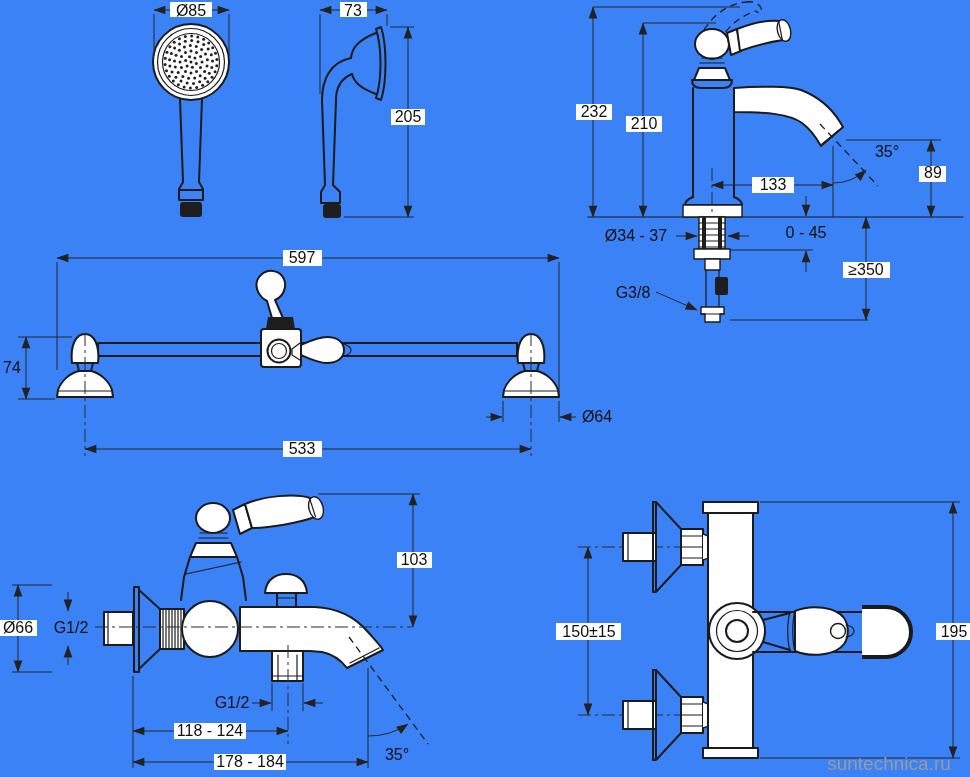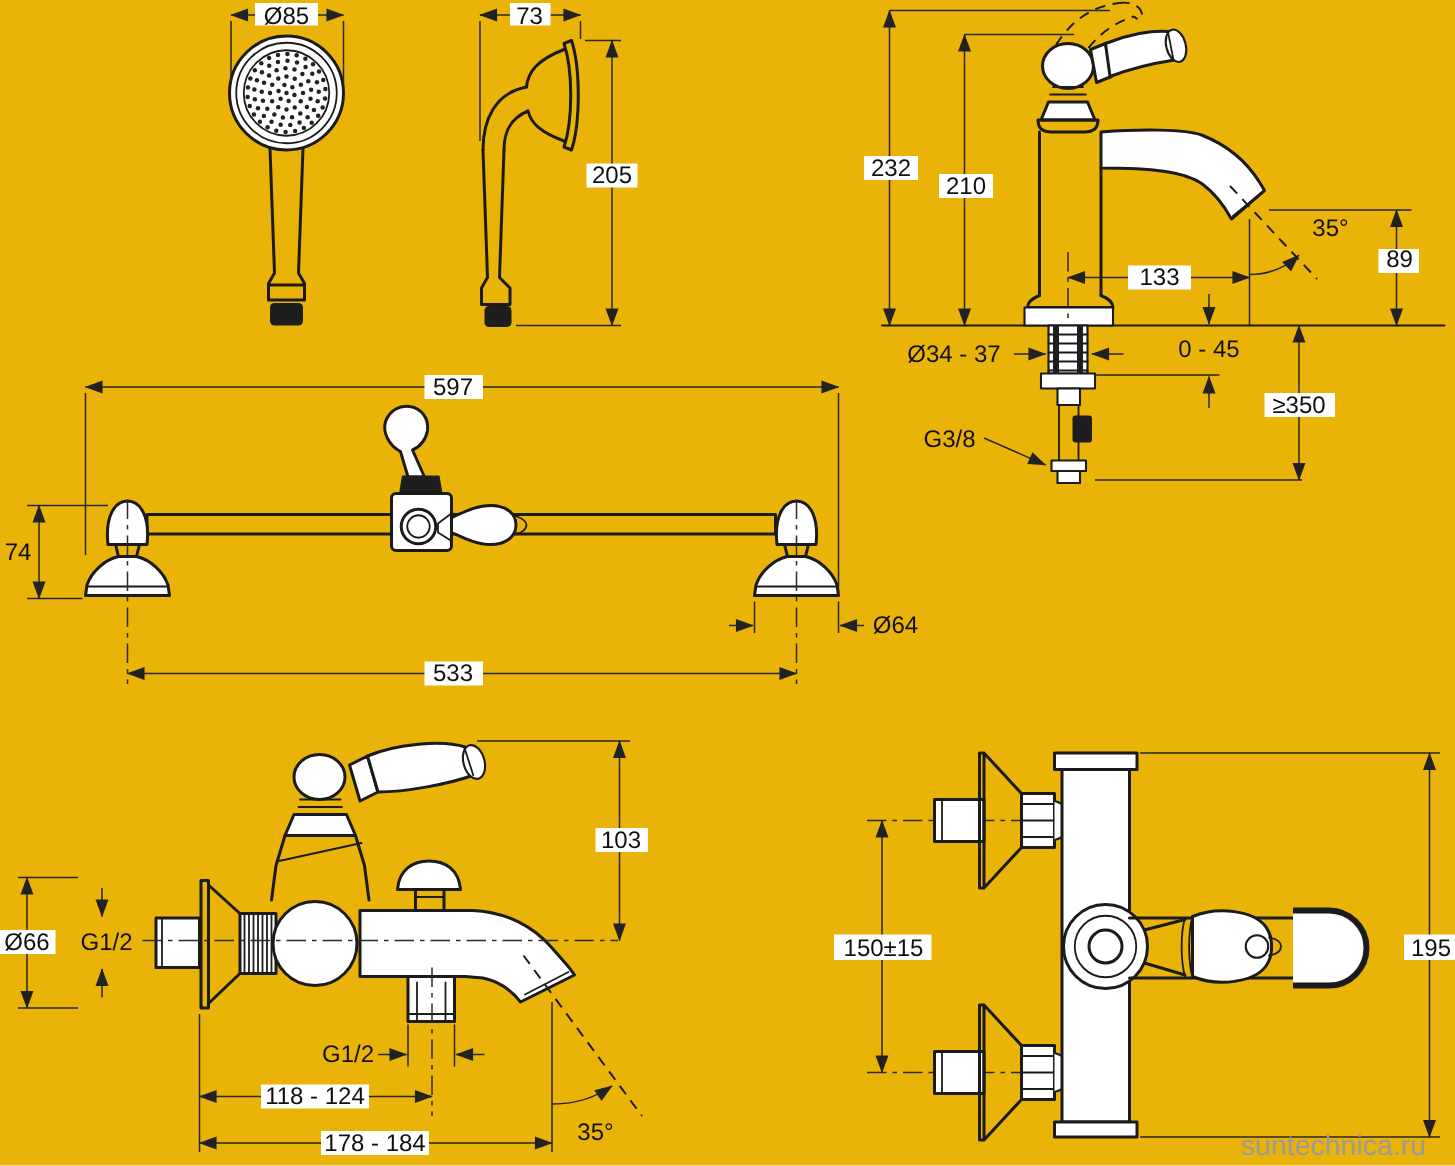--- a/index.html
+++ b/index.html
@@ -1,16 +1,16 @@
 <!DOCTYPE html>
 <html><head>
 <meta charset="utf-8">
 <style>
   html,body{margin:0;padding:0;background:#fff;}
-  .stage{position:relative;width:970px;height:777px;background:#eab308;overflow:hidden;}
+  .stage{position:relative;width:970px;height:777px;background:#3b82f6;overflow:hidden;}
   svg{display:block;}
   
   .o2{fill:none;stroke:#1b1b1b;stroke-width:2;stroke-linejoin:round;stroke-linecap:round;}
   .o1{fill:none;stroke:#1b1b1b;stroke-width:1.2;stroke-linejoin:round;stroke-linecap:round;}
   .fw{fill:#fff;stroke:#1b1b1b;stroke-width:2;stroke-linejoin:round;}
   .fw1{fill:#fff;stroke:#1b1b1b;stroke-width:1.4;stroke-linejoin:round;}
   .dk{fill:#1e1e1e;stroke:none;}
   
   .dim{fill:none;stroke:#262626;stroke-width:1;}
   .ext{fill:none;stroke:#262626;stroke-width:1;}

